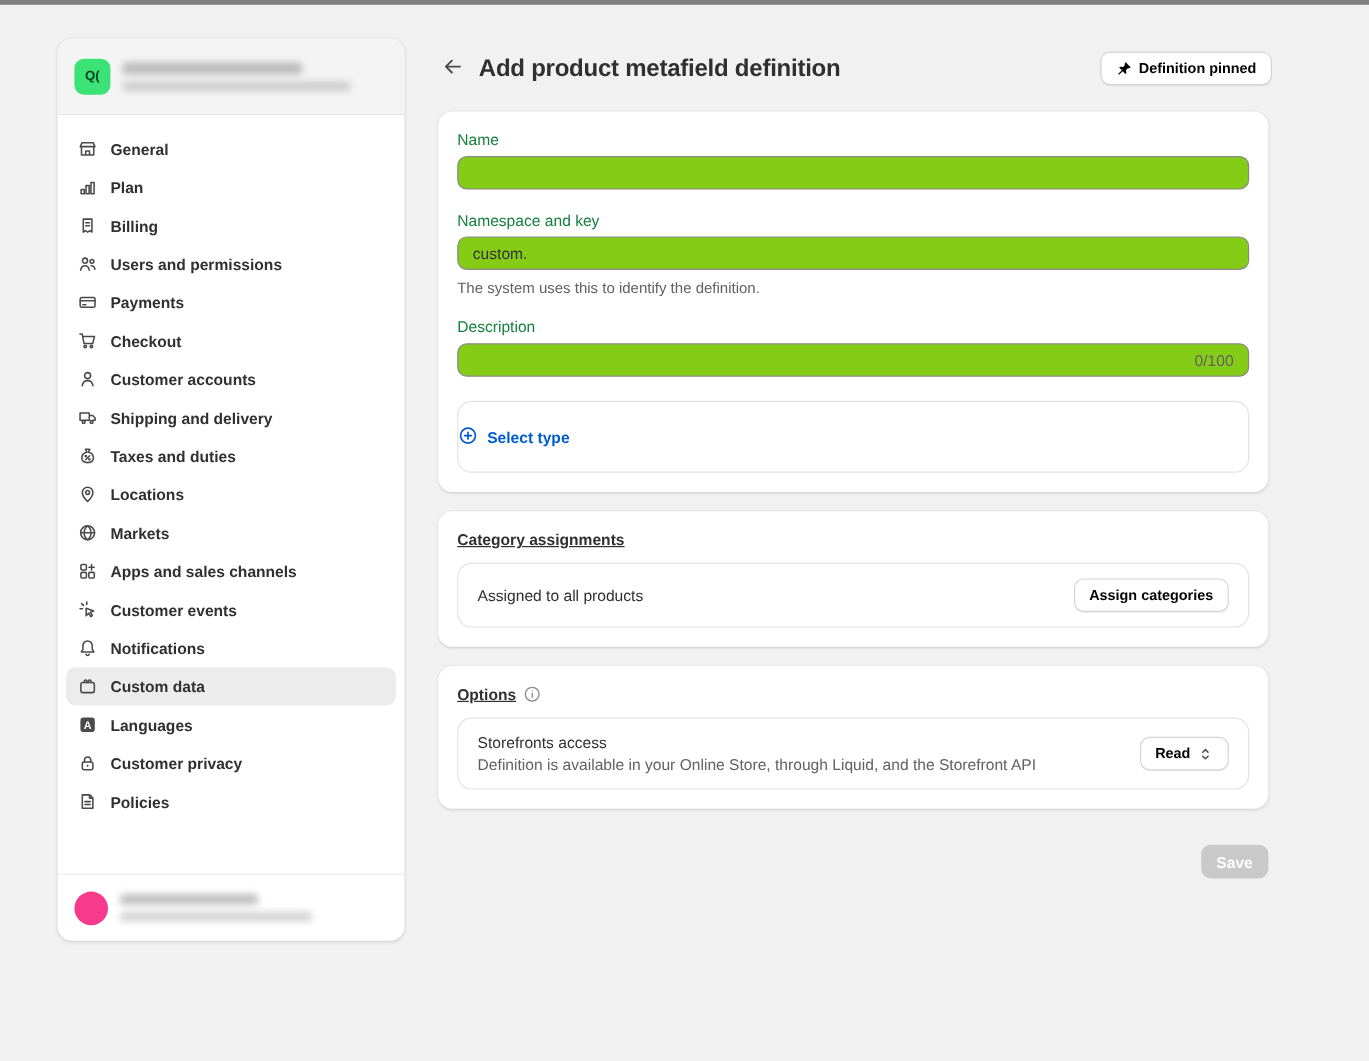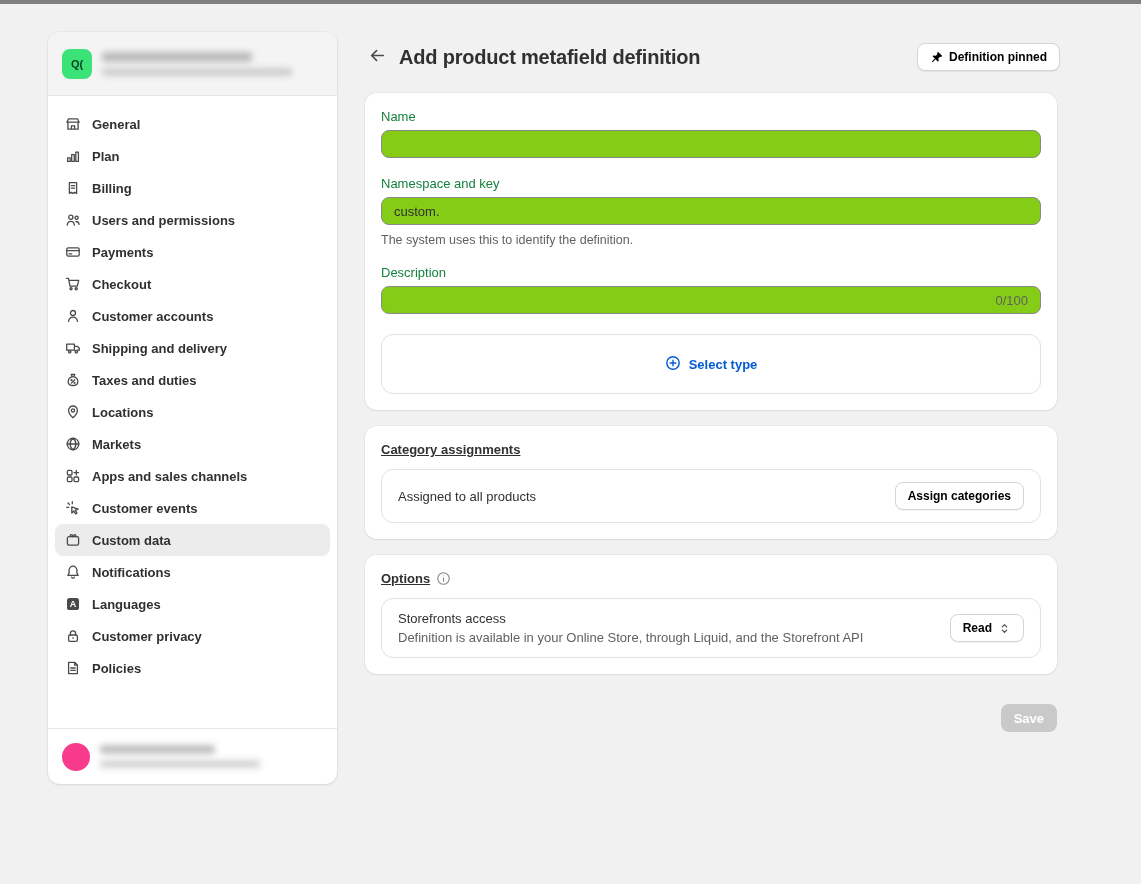--- a/index.html
+++ b/index.html
@@ -87,21 +87,21 @@
   .text-input input {
     flex:1; height:100%; border:none; outline:none; background:transparent;
     padding:0 12px; font-family:inherit; font-size:13px; color:#303030; border-radius:8px;
   }
   .input-suffix { padding-right:12px; font-size:13px; color:#616161; }
   .field + .field, .helper-text + .field { margin-top:18px; }
   .helper-text { margin-top:8px; font-size:12.5px; color:#616161; }
 
   .select-type-box {
     margin-top:20px; height:60px; border:1px solid #e3e3e3; border-radius:12px;
-    display:flex; align-items:center; justify-content:center;
+    display:flex; align-items:center; justify-content:flex-start;
   }
   .select-type-button {
     display:inline-flex; align-items:center; gap:8px; border:none; background:transparent;
     font-family:inherit; font-size:13px; font-weight:700; cursor:pointer;
   }
 
   .section-title { font-size:13px; font-weight:650; color:#303030; }
   .section-title-row { display:flex; align-items:center; gap:6px; margin-bottom:12px;text-decoration:underline; }
   .info-icon { color:#8a8a8a; display:flex; }
 
@@ -248,36 +248,36 @@
       </div>
       <div class="nav-item">
         <span class="nav-icon">
           <svg viewBox="0 0 16 16" width="16" height="16" fill="none" stroke="currentColor" stroke-width="1.3" stroke-linecap="round" stroke-linejoin="round">
             <path d="M6.8 6.8l6.3 2.3-2.8 1.1 1.7 2.8-1.4.9-1.8-2.9-2 2.1z"></path>
             <path d="M3 3l1.5 1.5M7.3 1.7v2.1M1.7 7.3h2.1"></path>
           </svg>
         </span>
         <span class="nav-label">Customer events</span>
       </div>
+      <div class="nav-item">
+        <span class="nav-icon">
+          <svg viewBox="0 0 16 16" width="16" height="16" fill="none" stroke="currentColor" stroke-width="1.3" stroke-linecap="round" stroke-linejoin="round">
+            <path d="M8 2.2a3.9 3.9 0 0 0-3.9 3.9v3L2.8 11.3h10.4L11.9 9.1v-3A3.9 3.9 0 0 0 8 2.2zM6.7 13.2a1.35 1.35 0 0 0 2.6 0"></path>
+          </svg>
+        </span>
+        <span class="nav-label">Notifications</span>
+      </div>
       <div class="nav-item active">
         <span class="nav-icon">
           <svg viewBox="0 0 16 16" width="16" height="16" fill="none" stroke="currentColor" stroke-width="1.3" stroke-linecap="round" stroke-linejoin="round">
             <rect x="2.4" y="4.7" width="11.2" height="8.5" rx="1.6"></rect>
             <path d="M5.2 4.7v-.9a1.1 1.1 0 0 1 2.2 0v.9M8.6 4.7v-.9a1.1 1.1 0 0 1 2.2 0v.9"></path>
           </svg>
         </span>
         <span class="nav-label">Custom data</span>
-      </div>
-      <div class="nav-item">
-        <span class="nav-icon">
-          <svg viewBox="0 0 16 16" width="16" height="16" fill="none" stroke="currentColor" stroke-width="1.3" stroke-linecap="round" stroke-linejoin="round">
-            <path d="M8 2.2a3.9 3.9 0 0 0-3.9 3.9v3L2.8 11.3h10.4L11.9 9.1v-3A3.9 3.9 0 0 0 8 2.2zM6.7 13.2a1.35 1.35 0 0 0 2.6 0"></path>
-          </svg>
-        </span>
-        <span class="nav-label">Notifications</span>
       </div>
       <div class="nav-item">
         <span class="nav-icon">
           <svg viewBox="0 0 16 16" width="16" height="16">
             <rect x="2" y="2" width="12" height="12" rx="2.6" fill="currentColor"></rect>
             <text x="8" y="11.2" font-size="9" font-weight="bold" text-anchor="middle" fill="#ffffff" font-family="Liberation Sans, sans-serif">A</text>
           </svg>
         </span>
         <span class="nav-label">Languages</span>
       </div>

